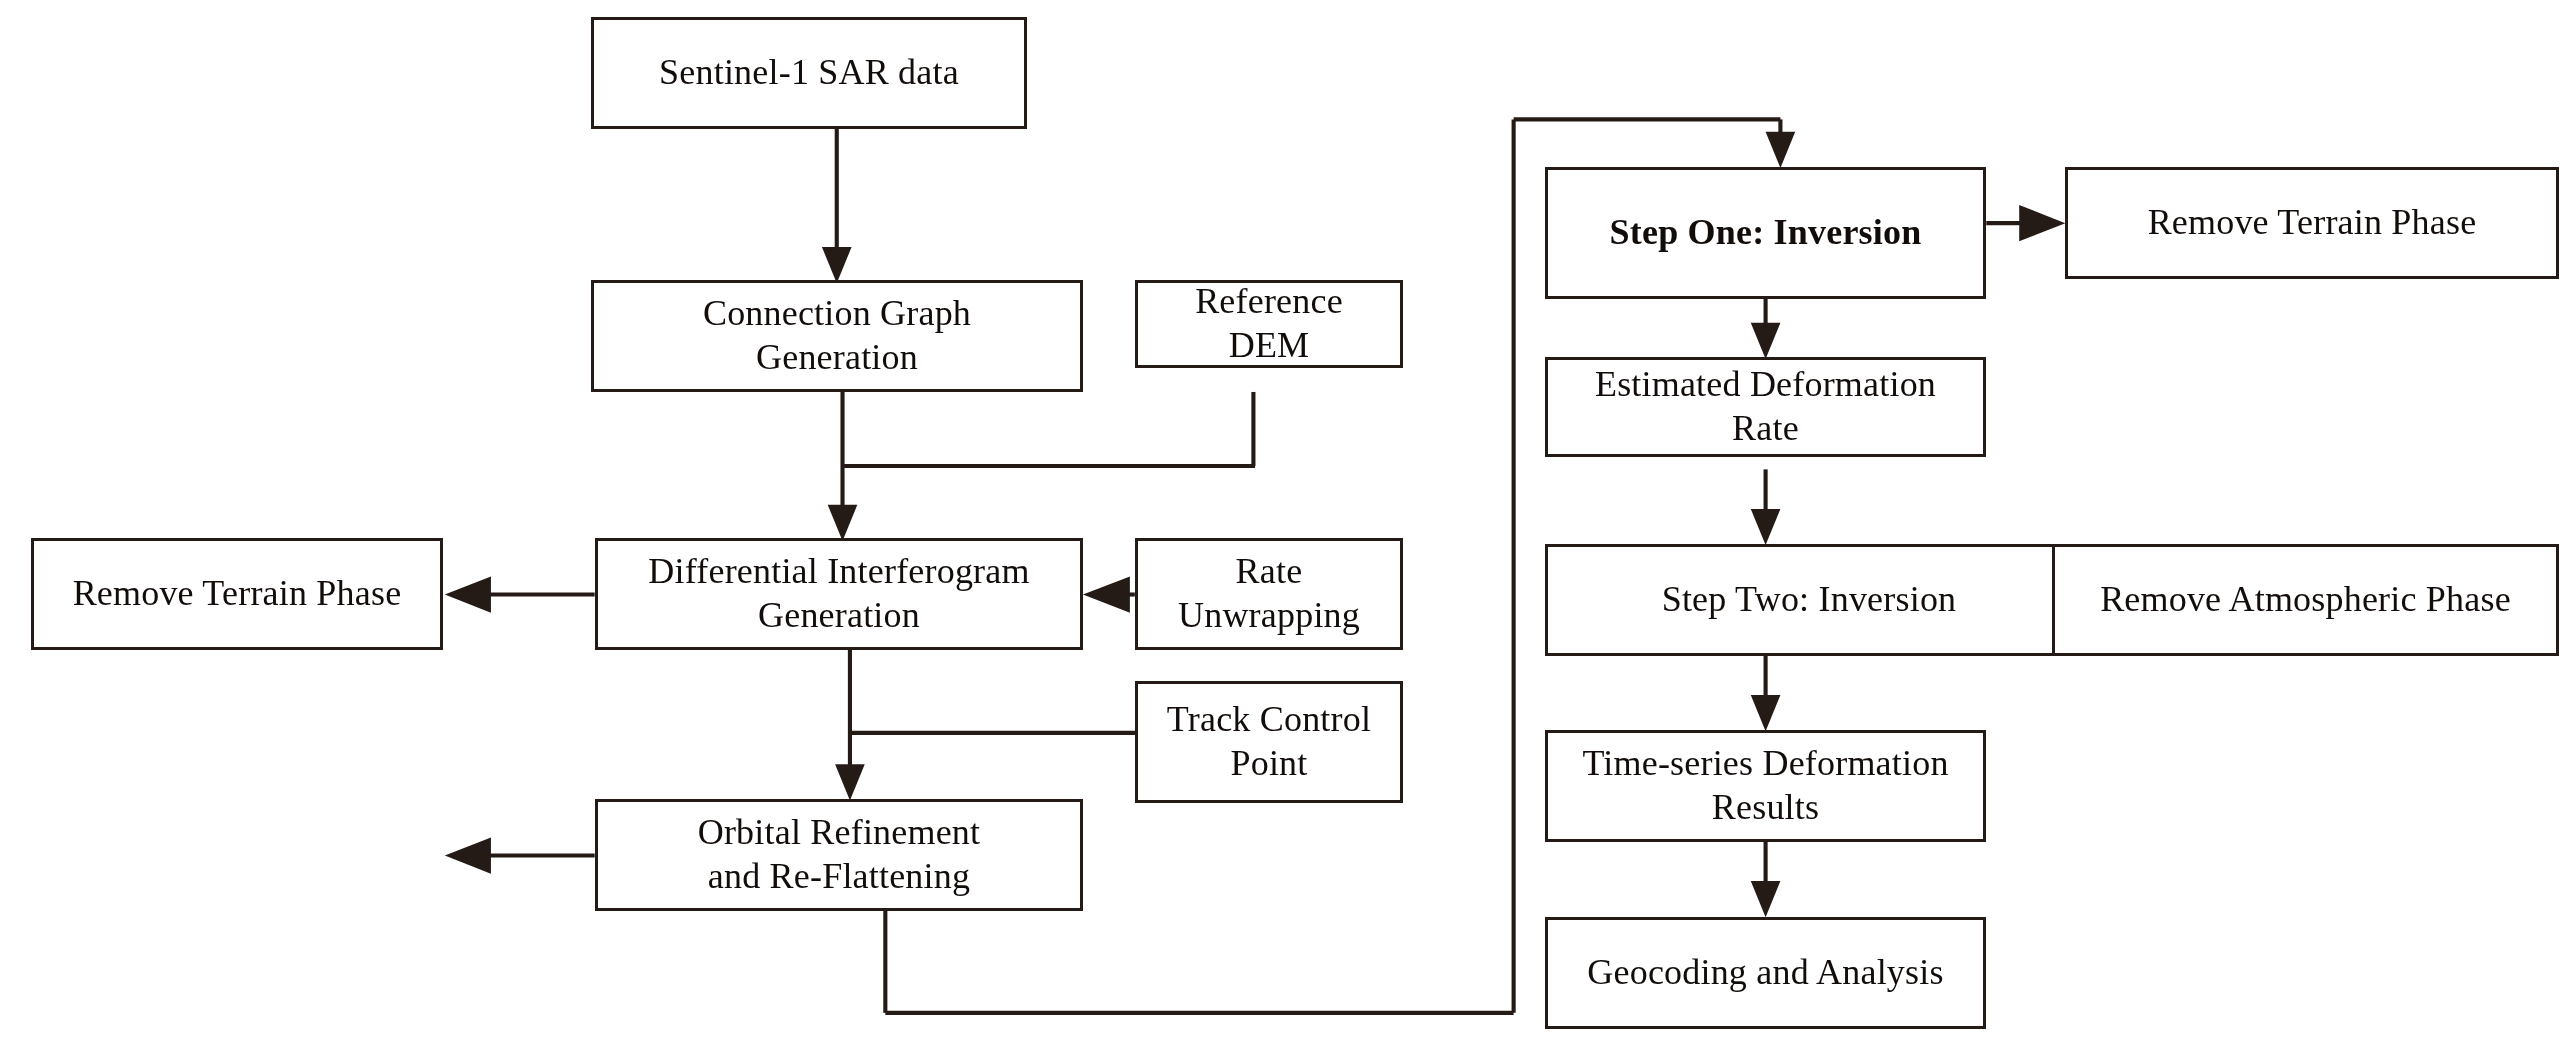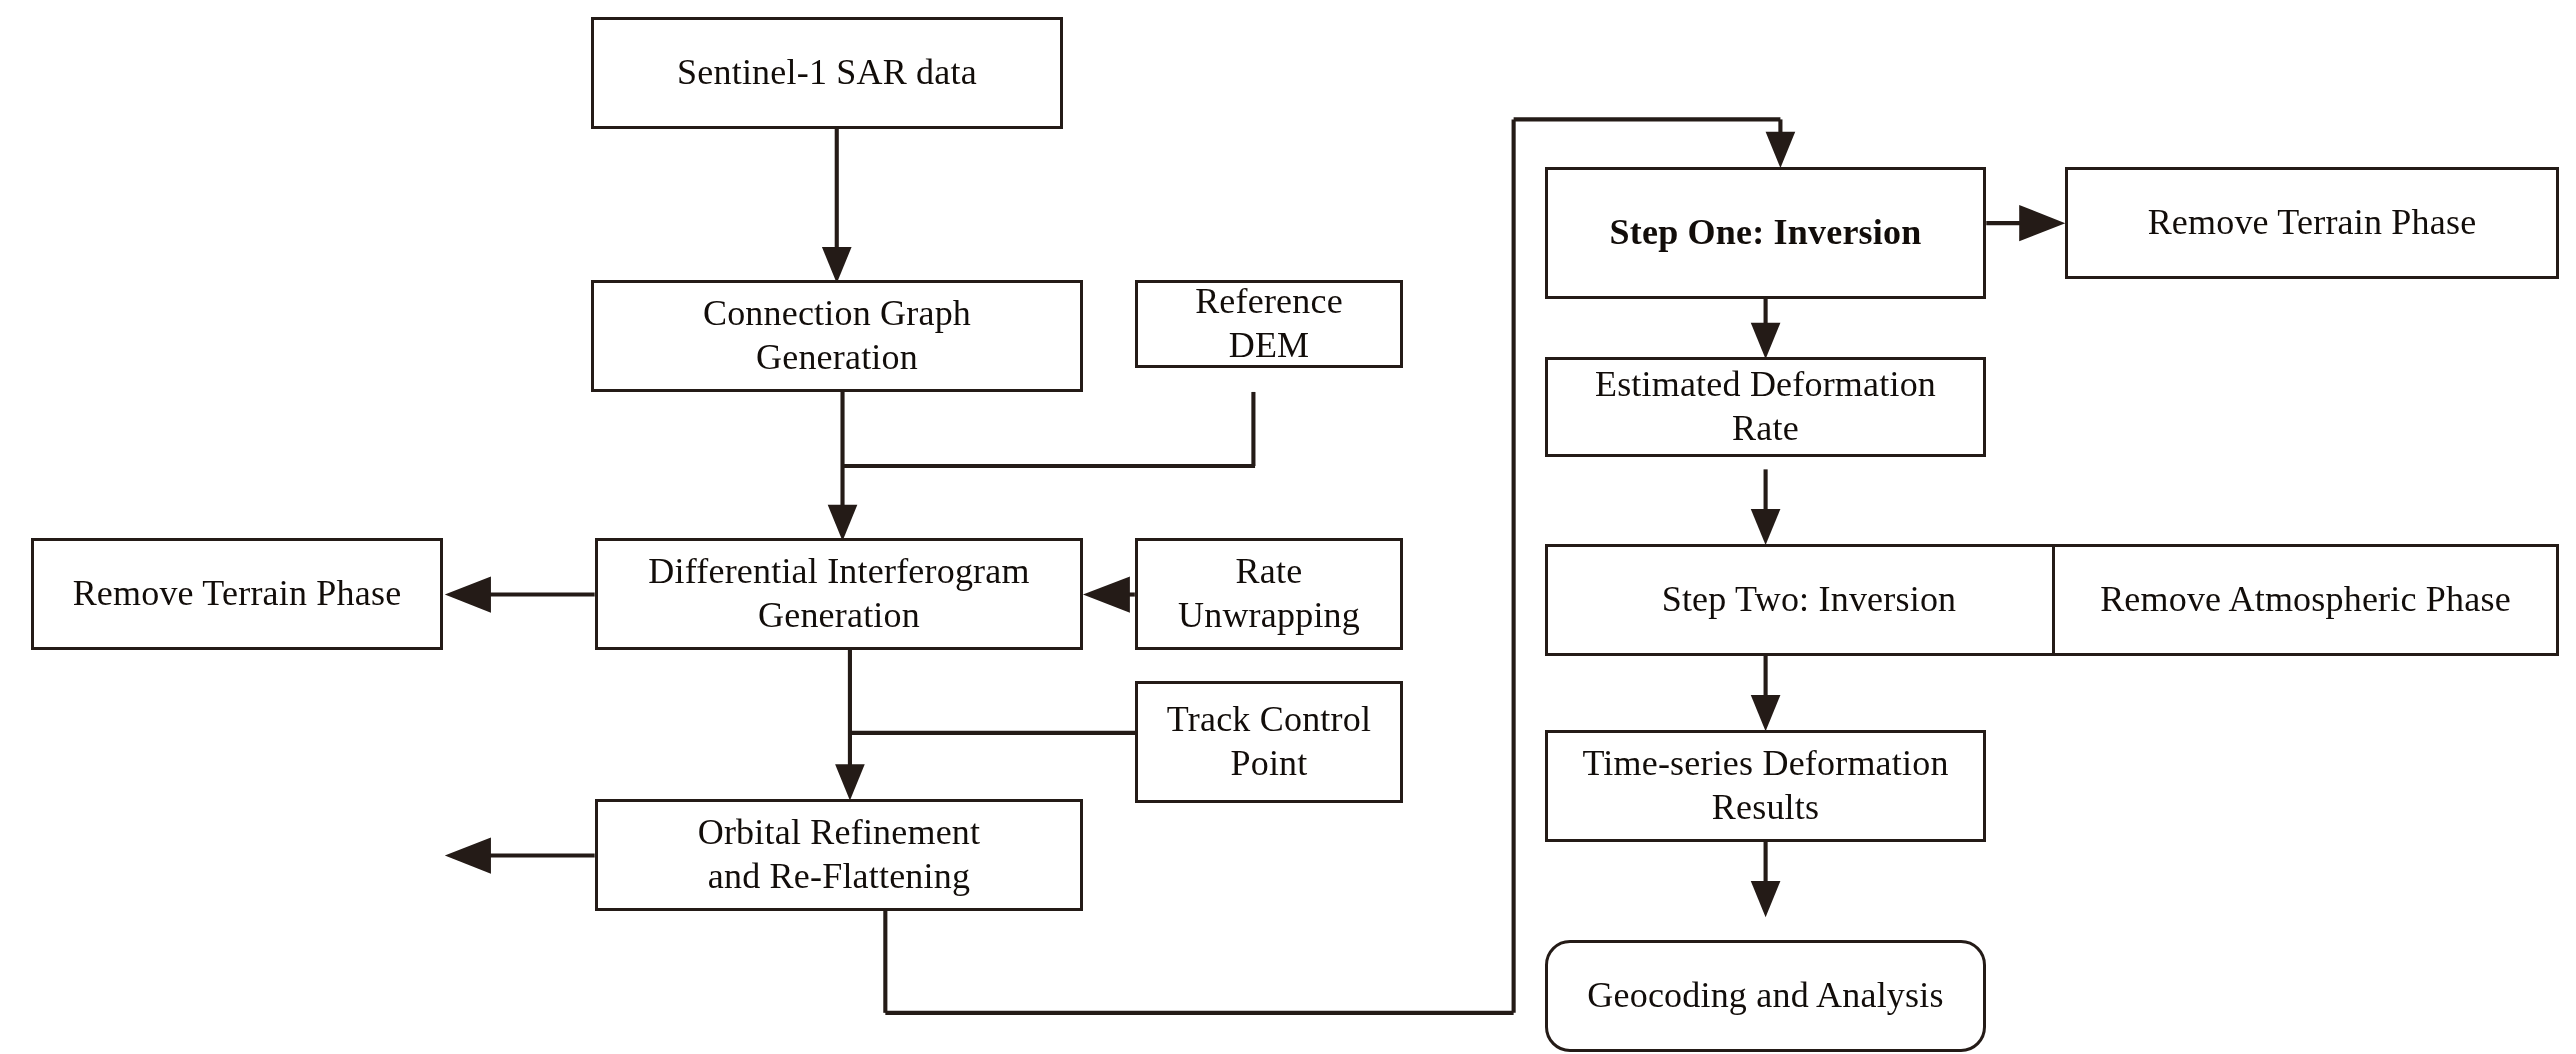--- a/index.html
+++ b/index.html
@@ -129,21 +129,21 @@
       <polygon class="edge-head" points="2144,888 2126,844 2162,844"></polygon>
     </g>
 
     <g>
       <line class="edge-line" x1="2144" y1="1022" x2="2144" y2="1086"></line>
       <polygon class="edge-head" points="2144,1114 2126,1070 2162,1070"></polygon>
     </g>
 
   </svg>
 
-  <div class="node-box" style="left:591px;top:16.5px;width:472px;height:112px;">
+  <div class="node-box" style="left:591px;top:16.5px;width:436px;height:112px;">
     <span class="node-label">Sentinel-1 SAR data</span>
   </div>
 
   <div class="node-box" style="left:591px;top:280px;width:492px;height:112px;">
     <span class="node-label">Connection Graph
 Generation</span>
   </div>
 
   <div class="node-box" style="left:1135px;top:280px;width:268px;height:88px;">
     <span class="node-label">Reference
@@ -194,18 +194,18 @@
 
   <div class="node-box" style="left:2052px;top:544px;width:507px;height:112px;">
     <span class="node-label">Remove Atmospheric Phase</span>
   </div>
 
   <div class="node-box" style="left:1545px;top:730px;width:441px;height:112px;">
     <span class="node-label">Time-series Deformation
 Results</span>
   </div>
 
-  <div class="node-box" style="left:1545px;top:940px;width:441px;height:112px;border-radius:25px;">
+  <div class="node-box" style="left:1545px;top:917px;width:441px;height:112px;">
     <span class="node-label">Geocoding and Analysis</span>
   </div>
 
 </div>
 
 
 </body></html>

